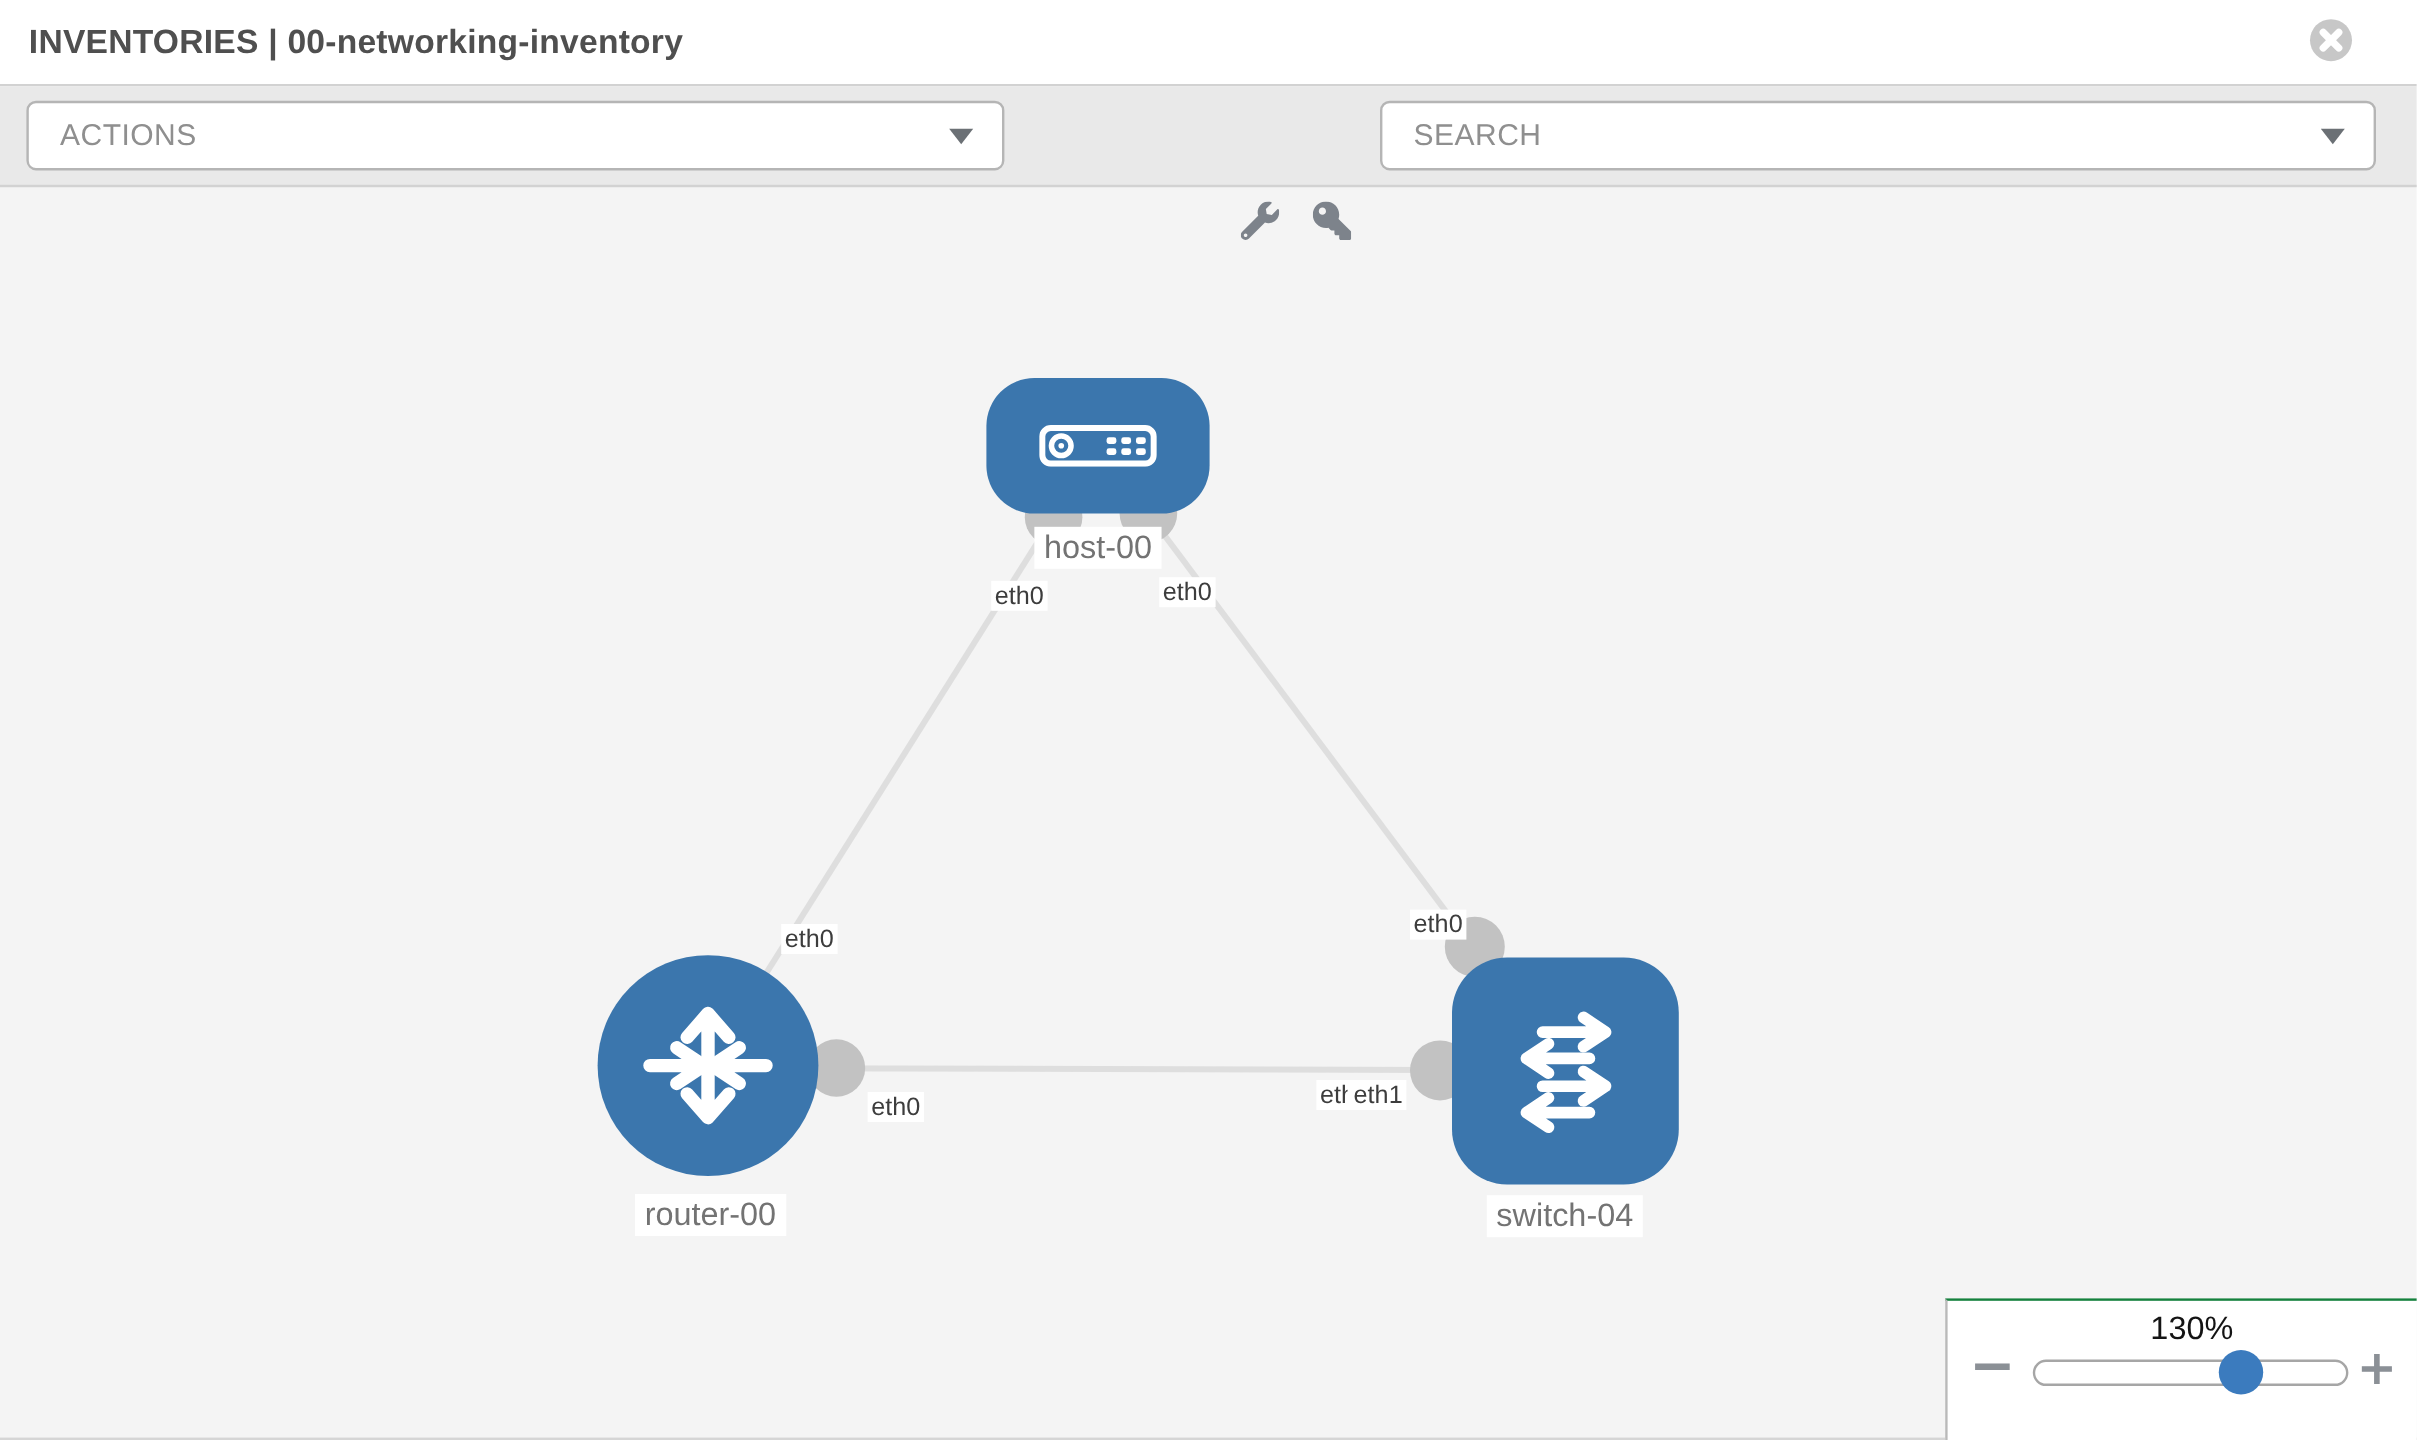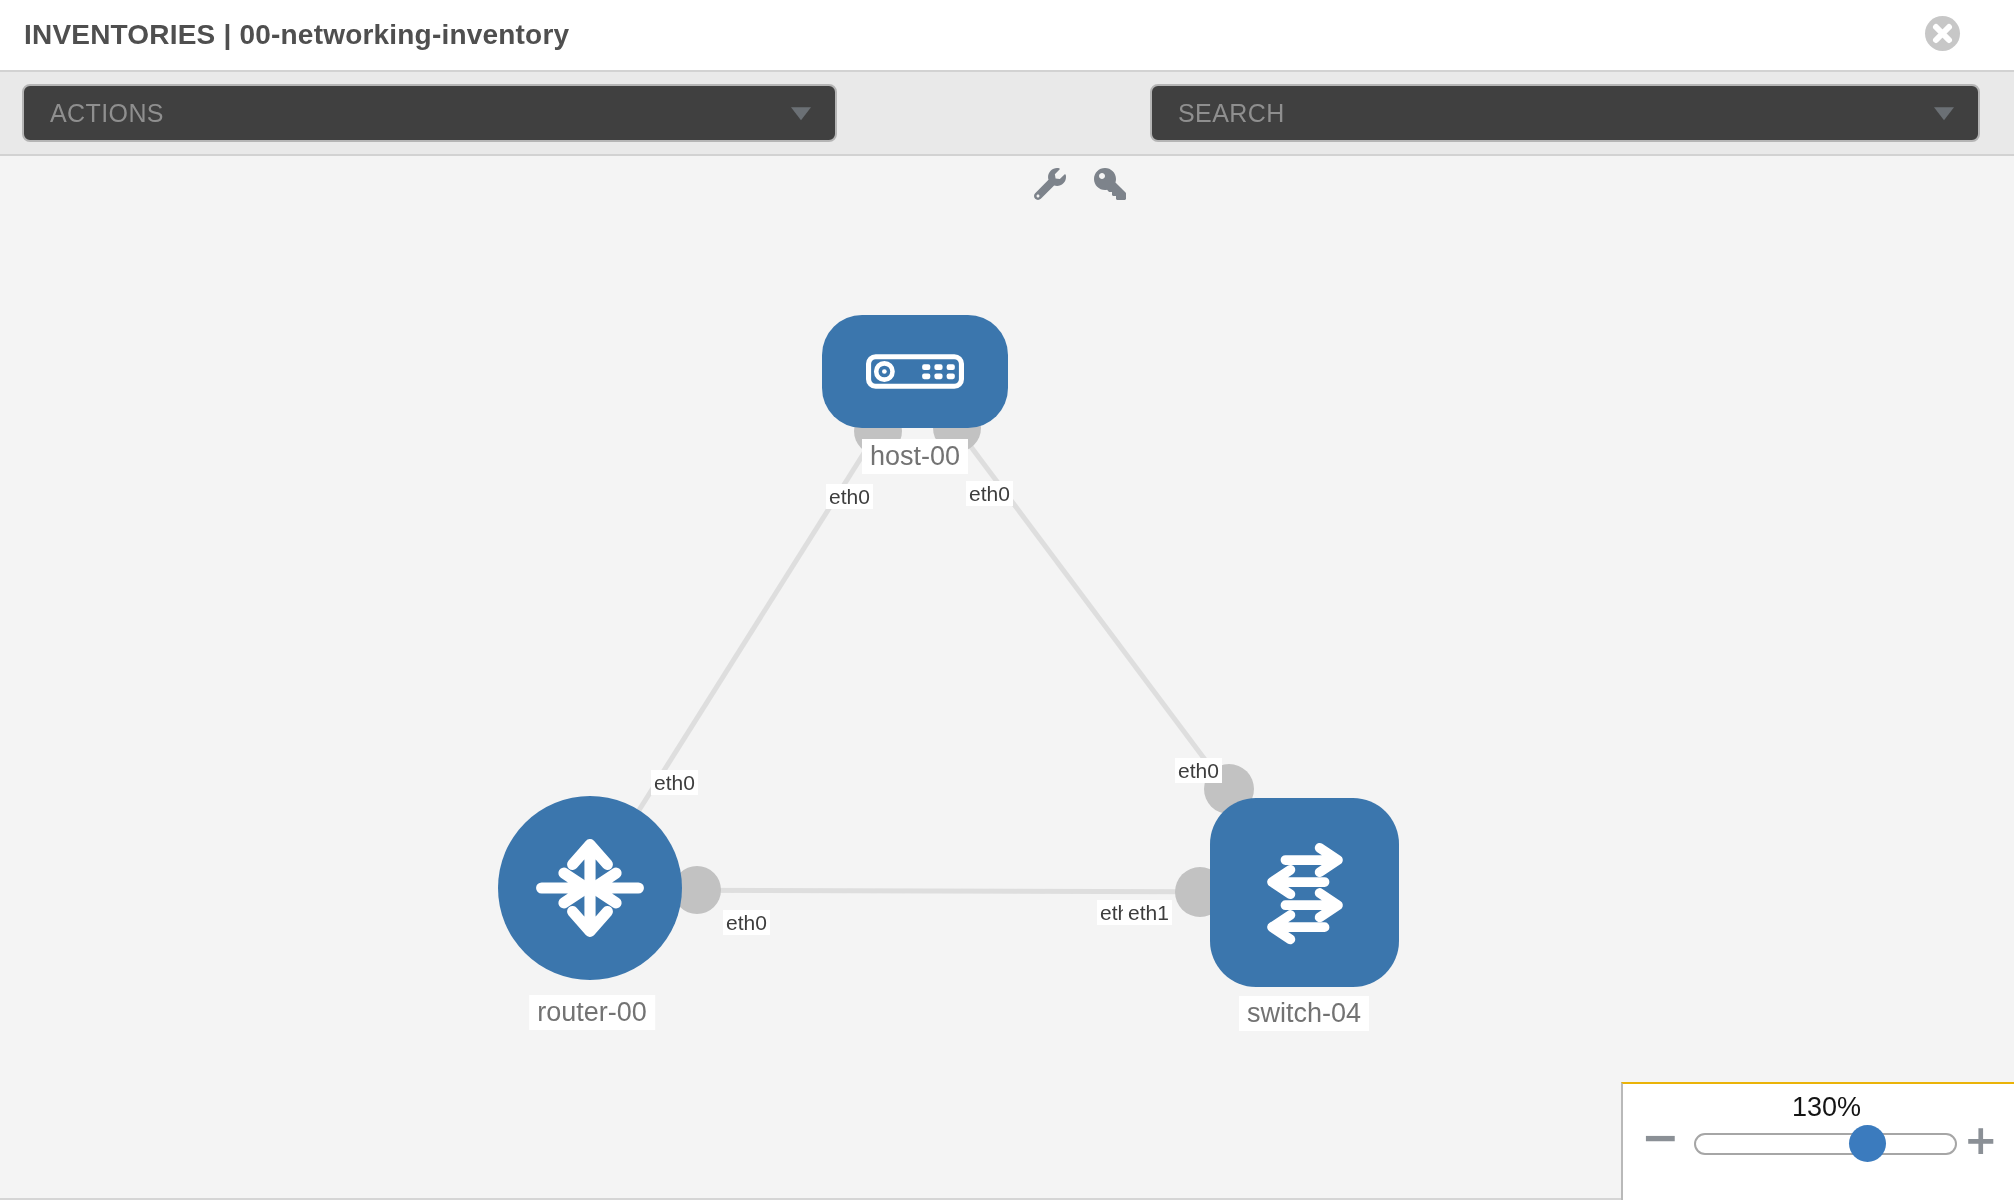--- a/index.html
+++ b/index.html
@@ -19,21 +19,21 @@
   .titlebar{position:absolute;left:0;top:0;width:100%;height:72px;background:#fff;
     border-bottom:2px solid #d2d2d2;z-index:6;}
   .titlebar h1{position:absolute;left:24px;top:19px;font-size:28px;font-weight:700;
     color:#4f4f4f;letter-spacing:.2px;}
   .close-btn{position:absolute;right:53px;top:15px;width:37px;height:37px;
     background:none;border:none;cursor:pointer;}
 
   
   .toolbar{position:absolute;left:0;top:72px;width:100%;height:84px;
     background:var(--toolbar-bg);border-bottom:2px solid #d2d2d2;z-index:6;}
-  .select{position:absolute;top:12px;height:58px;background:#404040;
+  .select{position:absolute;top:12px;height:58px;background:#ffffff;
     border:2px solid #b5b5b5;border-radius:8px;cursor:pointer;}
   .select .val{position:absolute;left:26px;top:0;line-height:55px;font-size:25px;
     color:#8f8f8f;letter-spacing:.4px;}
   .caret{position:absolute;right:24px;top:50%;transform:translateY(-44%);
     width:0;height:0;border-left:10px solid transparent;border-right:10px solid transparent;
     border-top:13px solid #6b7075;}
   .sel-actions{left:22px;width:815px;}
   .sel-search{left:1150px;width:830px;}
   .iconbtn{position:absolute;top:96px;width:34px;height:34px;background:none;border:none;
     cursor:pointer;z-index:7;}
@@ -53,21 +53,21 @@
 
   .node-label{position:absolute;transform:translateX(-50%);background:#fff;
     color:#737373;font-size:27px;line-height:33px;padding:1px 8px;white-space:nowrap;
     z-index:3;cursor:pointer;text-align:center;}
   .eth-label{position:absolute;background:#fff;color:#3d3d3d;font-size:21px;
     line-height:25px;padding:0 3px;white-space:nowrap;z-index:3;margin-top:32px;}
   .eth-over{z-index:4;padding-left:5px;text-align:right;}
 
   
   .zoom-panel{position:absolute;left:1621px;top:1082px;right:0;bottom:0;background:#fff;
-    border-top:2px solid #eab308;border-left:2px solid #b9b9b9;z-index:5;}
+    border-top:2px solid #15803d;border-left:2px solid #b9b9b9;z-index:5;}
   .zoom-level{position:absolute;left:71px;top:8px;width:265px;text-align:center;
     font-size:27px;color:#141414;}
   .zoom-minus,.zoom-plus{position:absolute;background:none;border:none;cursor:pointer;
     color:#8b9096;font-weight:700;font-family:"DejaVu Sans","Liberation Sans",sans-serif;}
   .zoom-minus{left:18px;top:30px;font-size:46px;line-height:46px;}
   .zoom-plus{left:341px;top:36px;font-size:40px;line-height:40px;}
   .zoom-track{position:absolute;left:71px;top:49px;width:263px;height:22px;background:#fff;
     border:2px solid #a6a6a6;border-radius:12px;cursor:pointer;}
   .zoom-thumb{position:absolute;left:153px;top:-10px;width:37px;height:37px;border-radius:50%;
     background:var(--thumb-blue);cursor:grab;}

